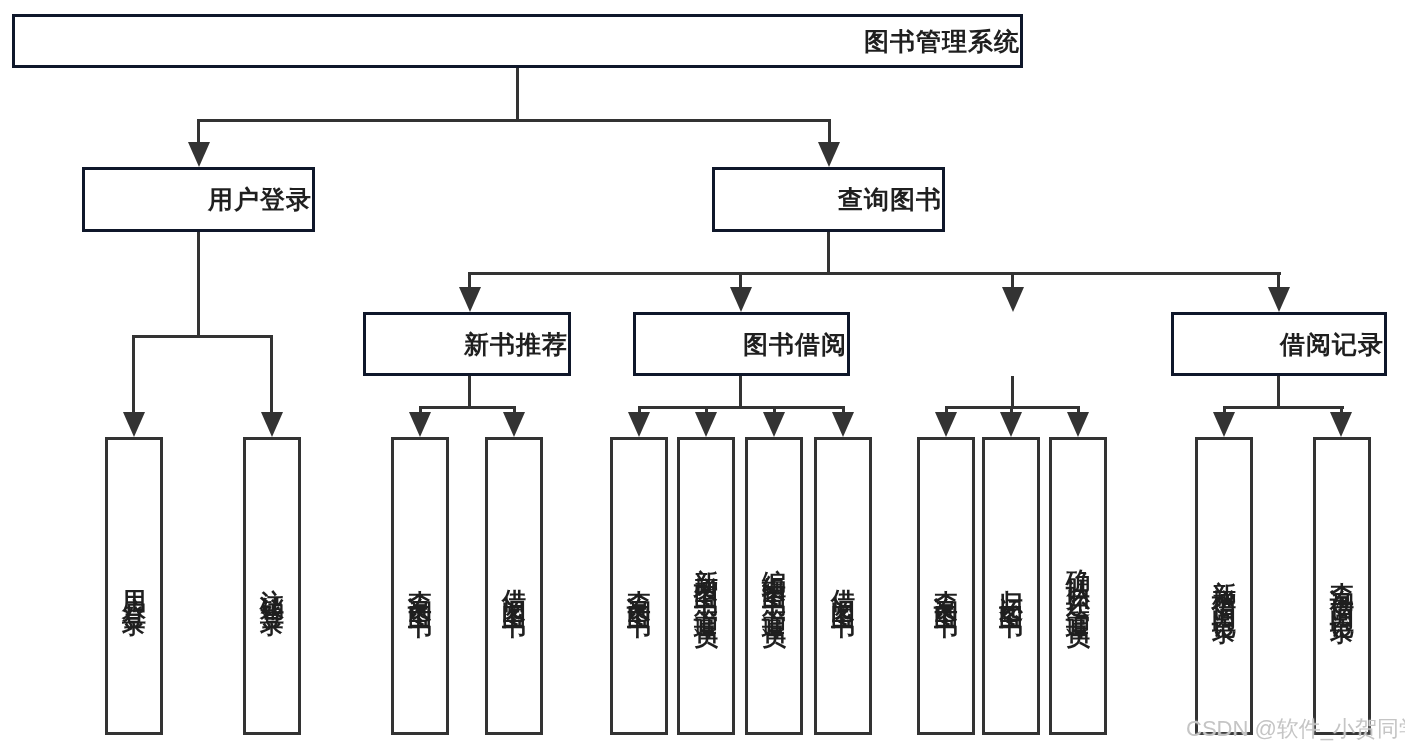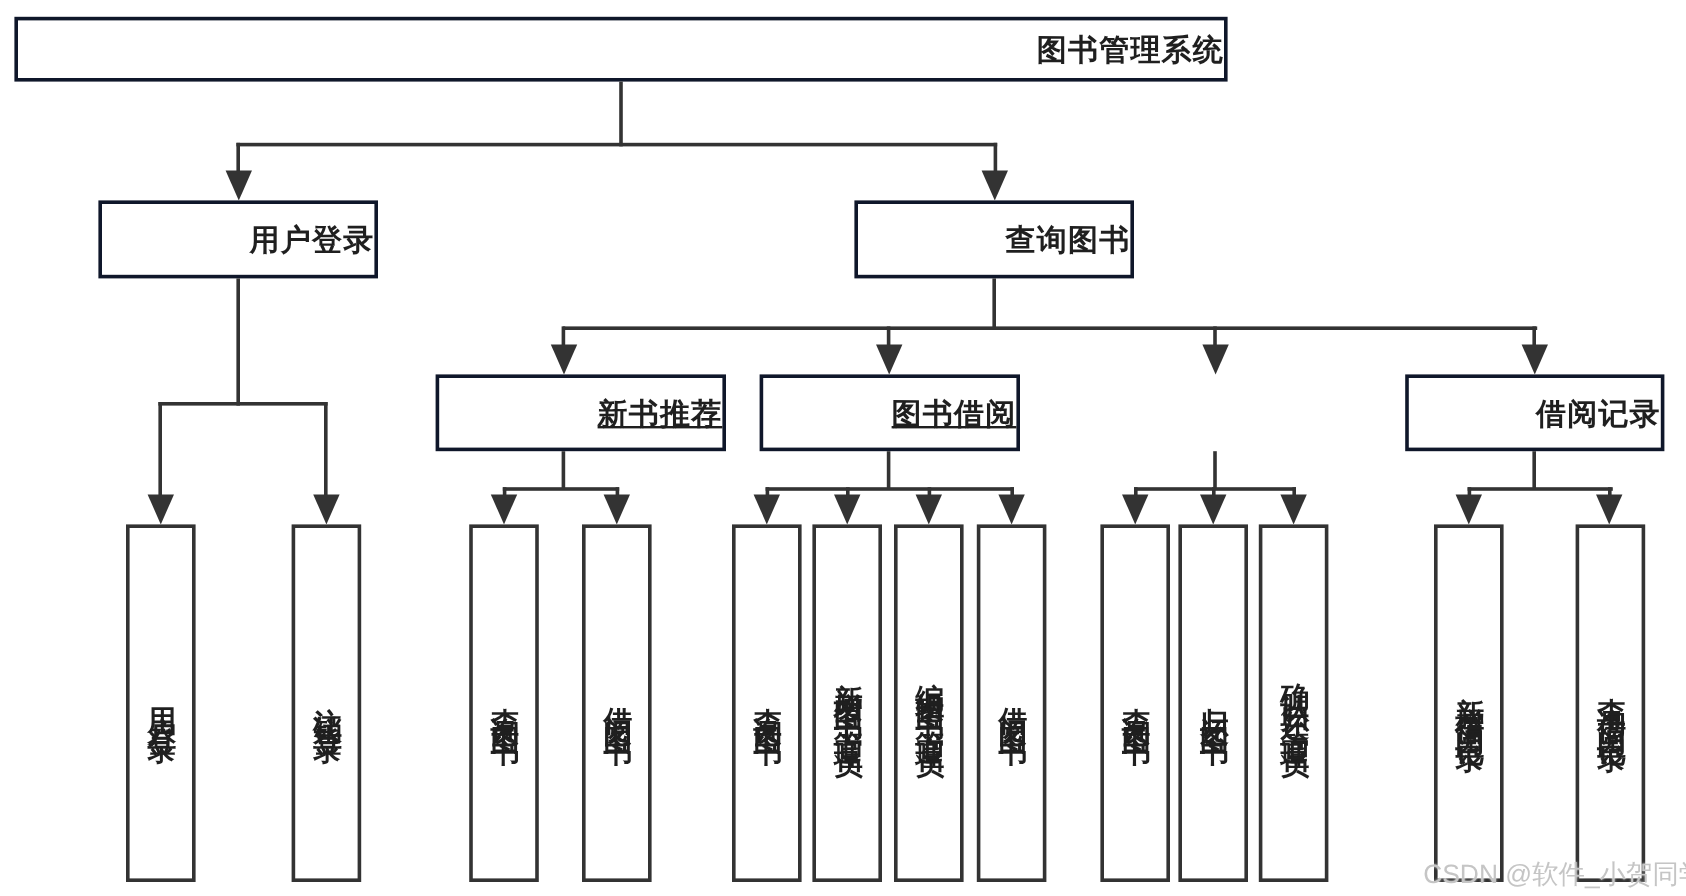--- a/index.html
+++ b/index.html
@@ -73,24 +73,24 @@
   <div class="line" style="left:469px;top:272px;width:812px;height:3px;"></div>
   <div class="line" style="left:468px;top:272px;width:3px;height:18px;"></div>
   <div class="ah" style="left:459px;top:287px;"></div>
   <div class="line" style="left:739px;top:272px;width:3px;height:18px;"></div>
   <div class="ah" style="left:730px;top:287px;"></div>
   <div class="line" style="left:1011px;top:272px;width:3px;height:18px;"></div>
   <div class="ah" style="left:1002px;top:287px;"></div>
   <div class="line" style="left:1277px;top:272px;width:3px;height:18px;"></div>
   <div class="ah" style="left:1268px;top:287px;"></div>
 
-  <div class="node" style="left:363px;top:312px;width:242px;height:64px;text-decoration:underline;">
+  <div class="node" style="left:363px;top:312px;width:208px;height:64px;">
     <span class="lbl">新书推荐</span>
   </div>
-  <div class="node" style="left:633px;top:312px;width:217px;height:64px;text-decoration:underline;">
+  <div class="node" style="left:633px;top:312px;width:217px;height:64px;">
     <span class="lbl">图书借阅</span>
   </div>
   <div class="node" style="left:1171px;top:312px;width:216px;height:64px;">
     <span class="lbl">借阅记录</span>
   </div>
 
   <div class="line" style="left:468px;top:376px;width:3px;height:32px;"></div>
   <div class="line" style="left:419px;top:406px;width:97px;height:3px;"></div>
   <div class="line" style="left:419px;top:406px;width:3px;height:9px;"></div>
   <div class="ah" style="left:409px;top:412px;"></div>

